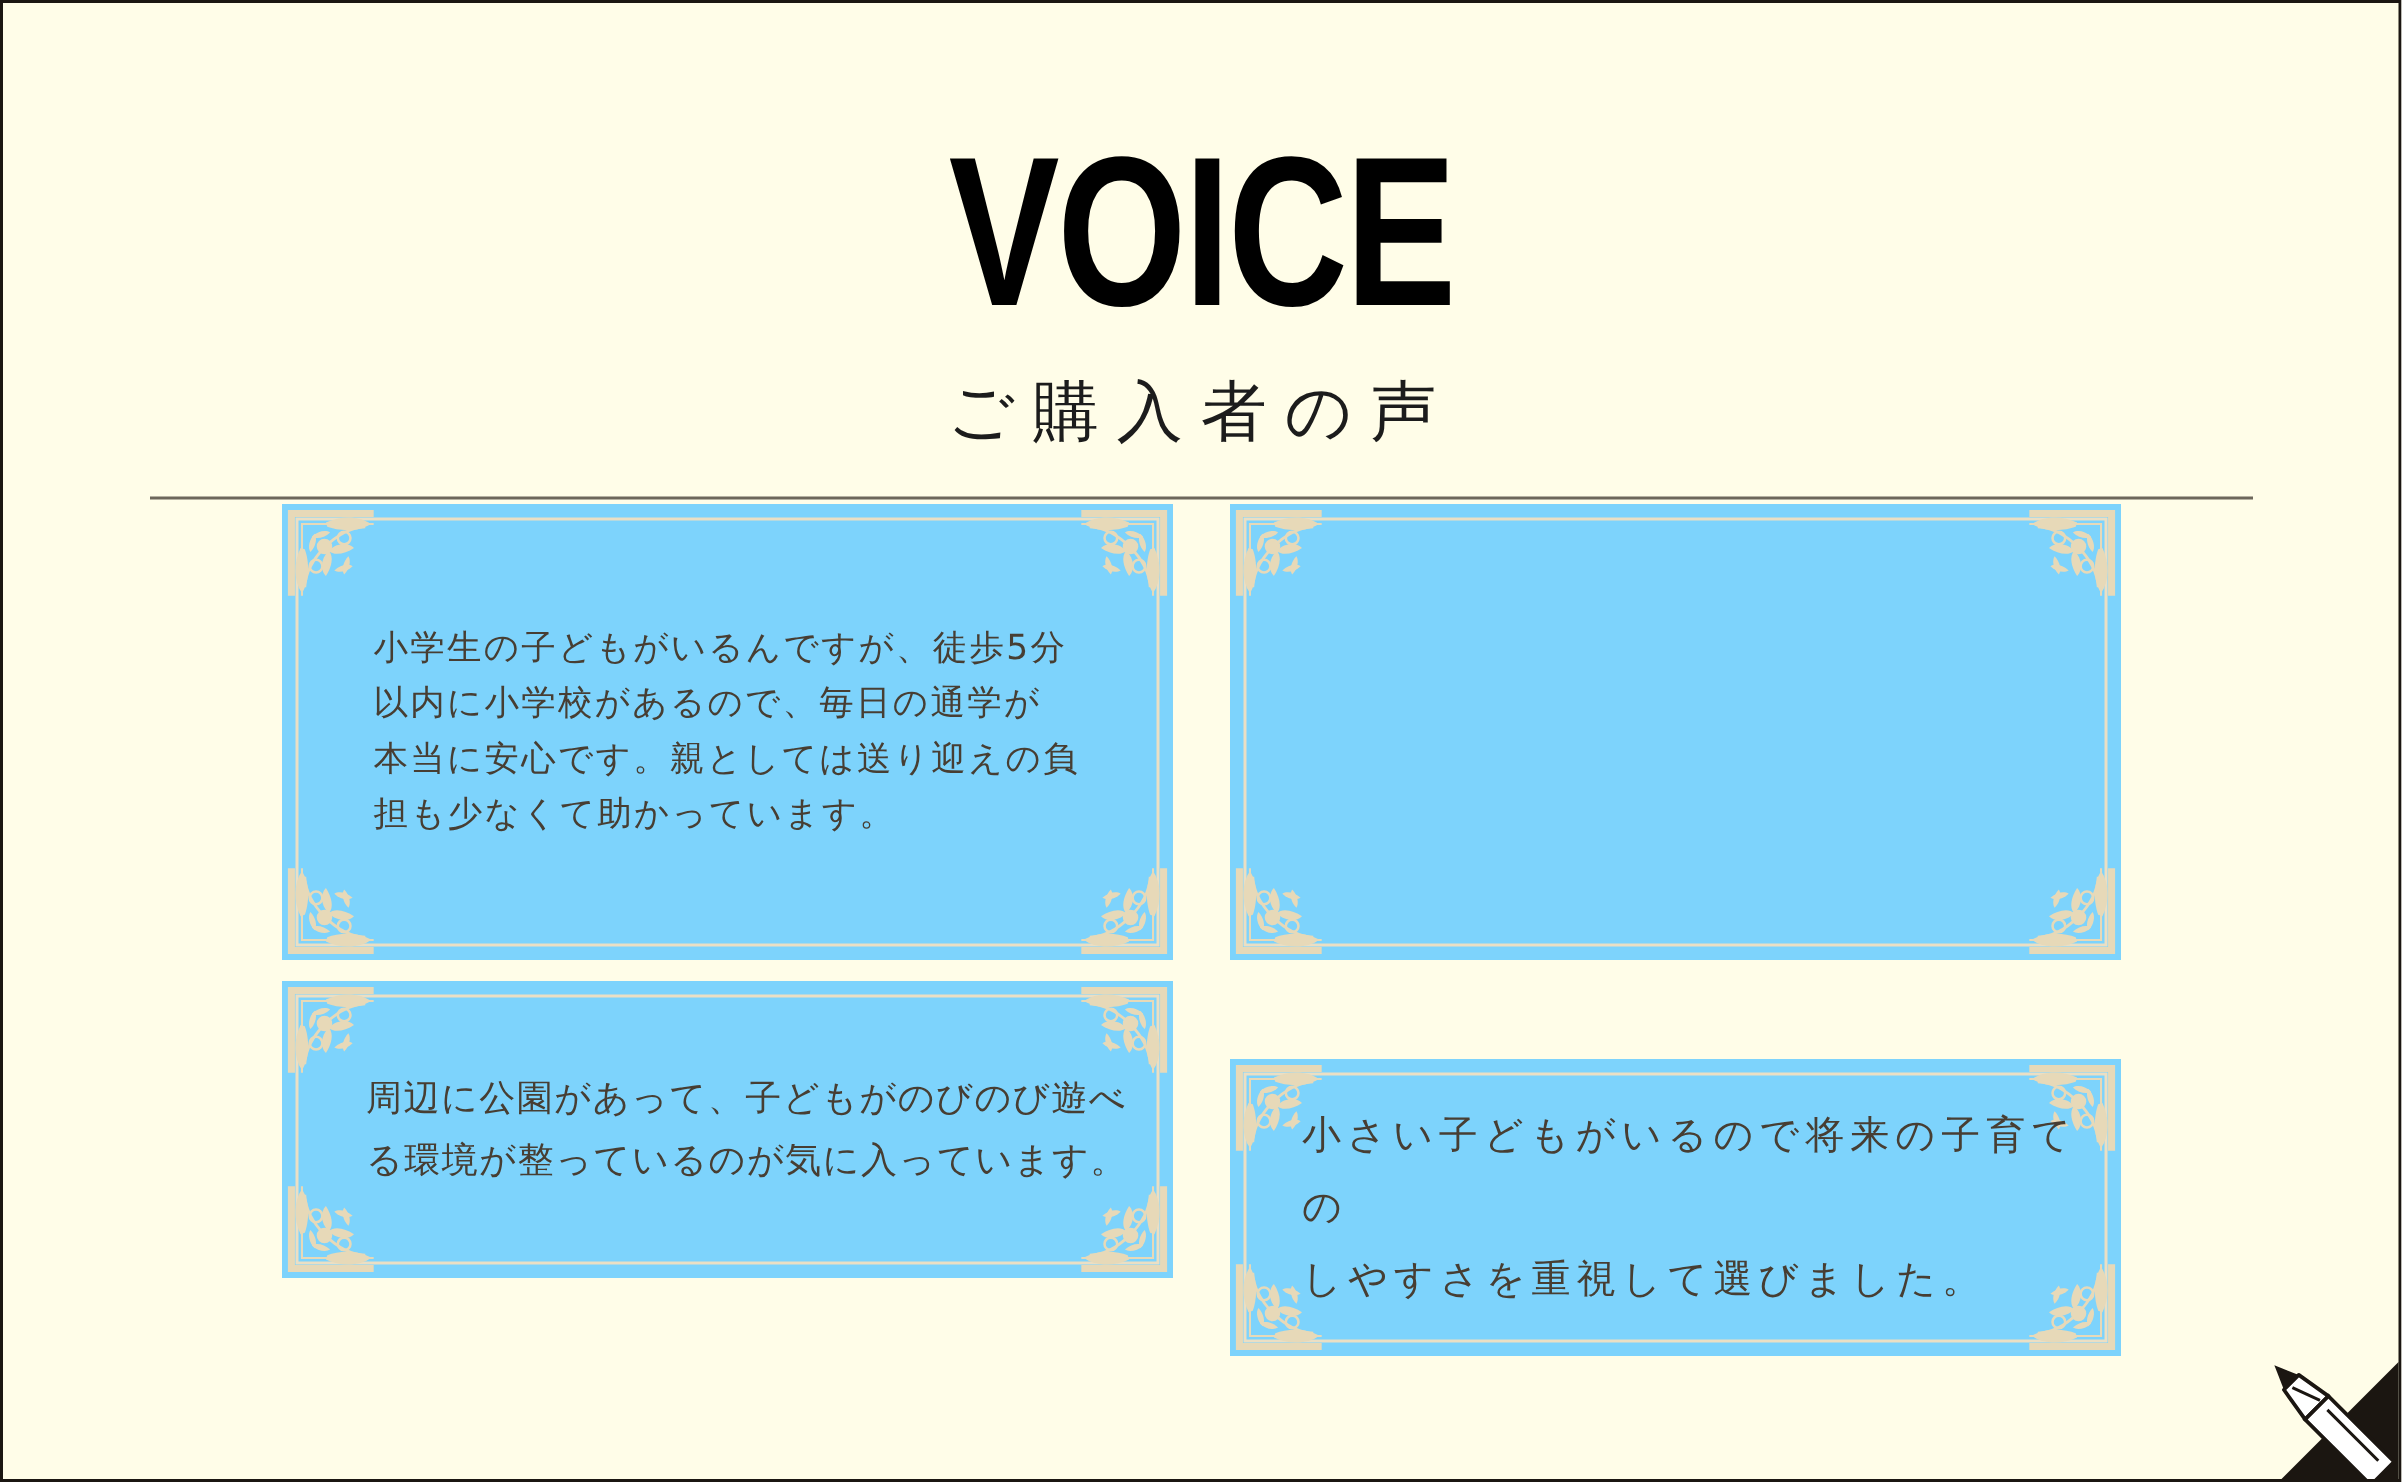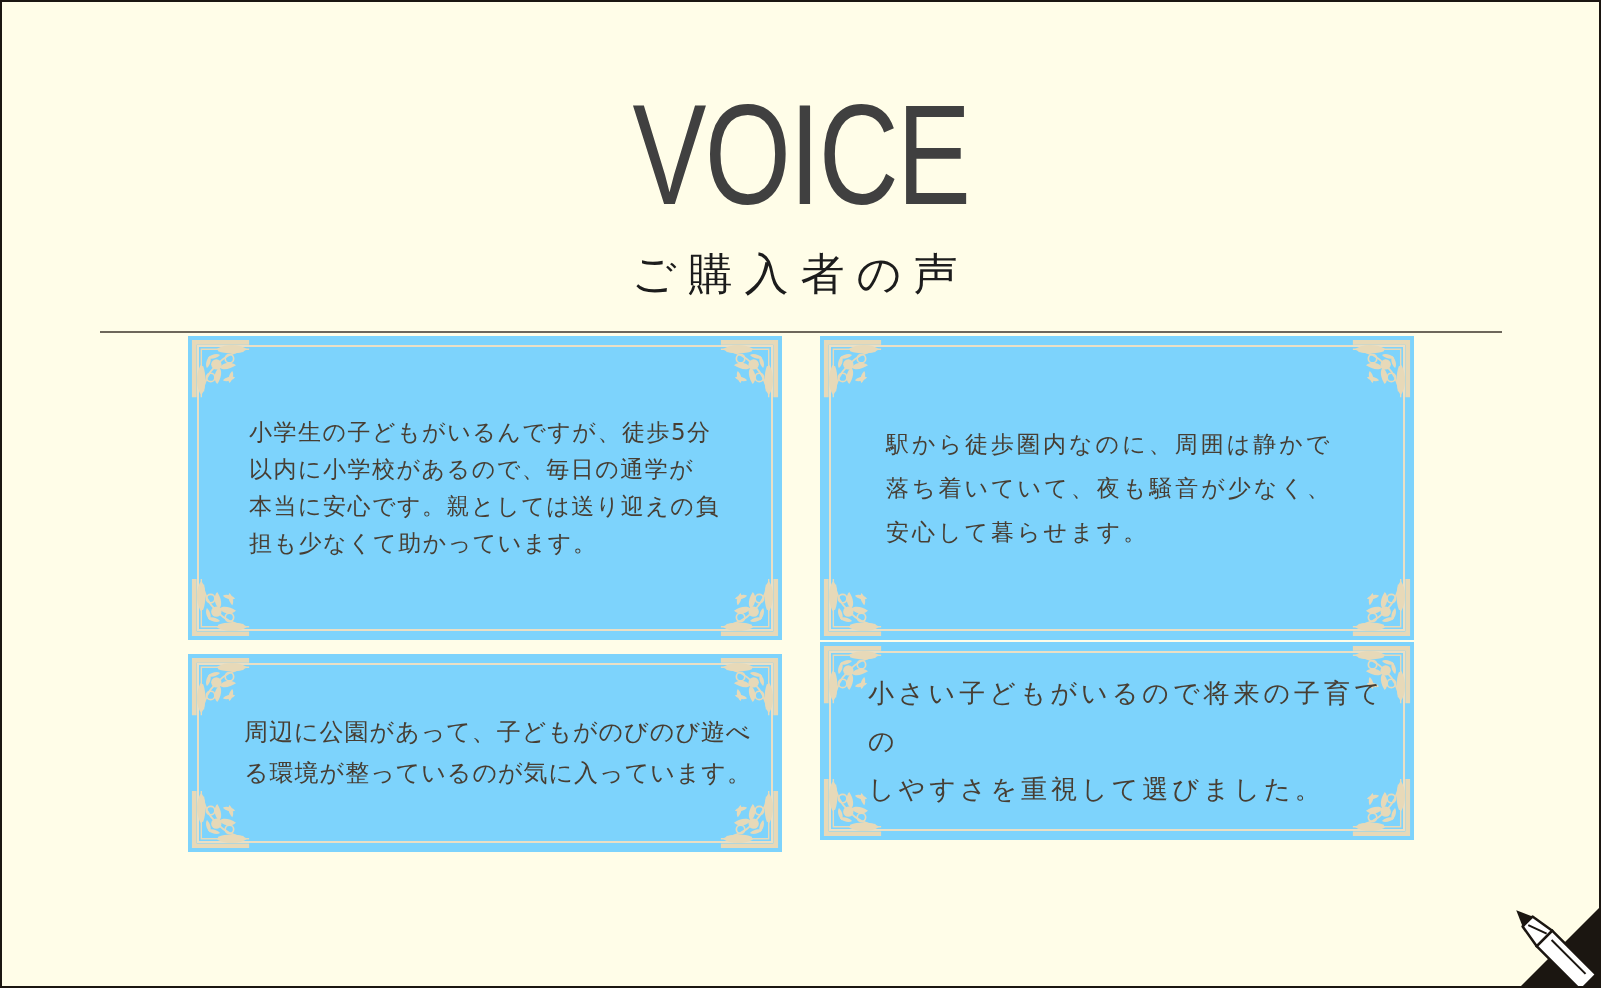--- a/index.html
+++ b/index.html
@@ -11,23 +11,23 @@
     border:2px solid #1B1611;
     overflow:hidden;
     font-family:"Liberation Sans", sans-serif;
   }
   
   header{ text-align:center; }
   h1{
     margin-top:86px;
     line-height:.95;
     font-family:"Liberation Sans", sans-serif;
-    font-weight:normal;
+    font-weight:bold;
     font-size:142px;
-    color:#404040;
+    color:#000000;
   }
   h1 span{ display:inline-block; transform:scaleX(.78); letter-spacing:-2px; }
   h2{
     margin-top:22px;
     font-family:"Liberation Serif", serif;
     font-weight:normal;
     font-size:44px;
     letter-spacing:12px;
     color:#1C1C1C;
   }
@@ -46,21 +46,21 @@
   .card::before{            
     content:"";
     position:absolute;
     inset:9px;
     border:2px solid #EBDFC4;
     pointer-events:none;
   }
   .pos-1{ left:186px; top:334px; width:594px; height:304px; }
   .pos-2{ left:818px; top:334px; width:594px; height:304px; }
   .pos-3{ left:186px; top:652px; width:594px; height:198px; }
-  .pos-4{ left:818px; top:640px; width:594px; height:198px; }
+  .pos-4{ left:818px; top:704px; width:594px; height:198px; }
   .card p{
     position:relative;
     white-space:pre-line;
     color:#473E33;
     font-family:"DejaVu Sans", sans-serif;
   }
   .pos-1 p{ font-size:23px; line-height:37px; letter-spacing:1.5px; padding:0 28px 0 61px; }
   .pos-2 p{ font-size:23px; line-height:44px; letter-spacing:3px;   padding:0 24px 0 66px; }
   .pos-3 p{ font-size:24px; line-height:41px; letter-spacing:1px;   padding:0 24px 0 56px; }
   .pos-4 p{ font-size:26px; line-height:48px; letter-spacing:4px;   padding:0 20px 0 48px; }
@@ -144,23 +144,20 @@
         </svg>
       <svg class="orn tr">
           <use href="#orn-sym"></use>
         </svg>
       <svg class="orn bl">
           <use href="#orn-sym"></use>
         </svg>
       <svg class="orn br">
           <use href="#orn-sym"></use>
         </svg>
-      <p>駅から徒歩圏内なのに、周囲は静かで
-落ち着いていて、夜も騒音が少なく、
-安心して暮らせます。</p>
     </article>
 
     <article class="card pos-3">
       <svg class="orn tl">
           <use href="#orn-sym"></use>
         </svg>
       <svg class="orn tr">
           <use href="#orn-sym"></use>
         </svg>
       <svg class="orn bl">

